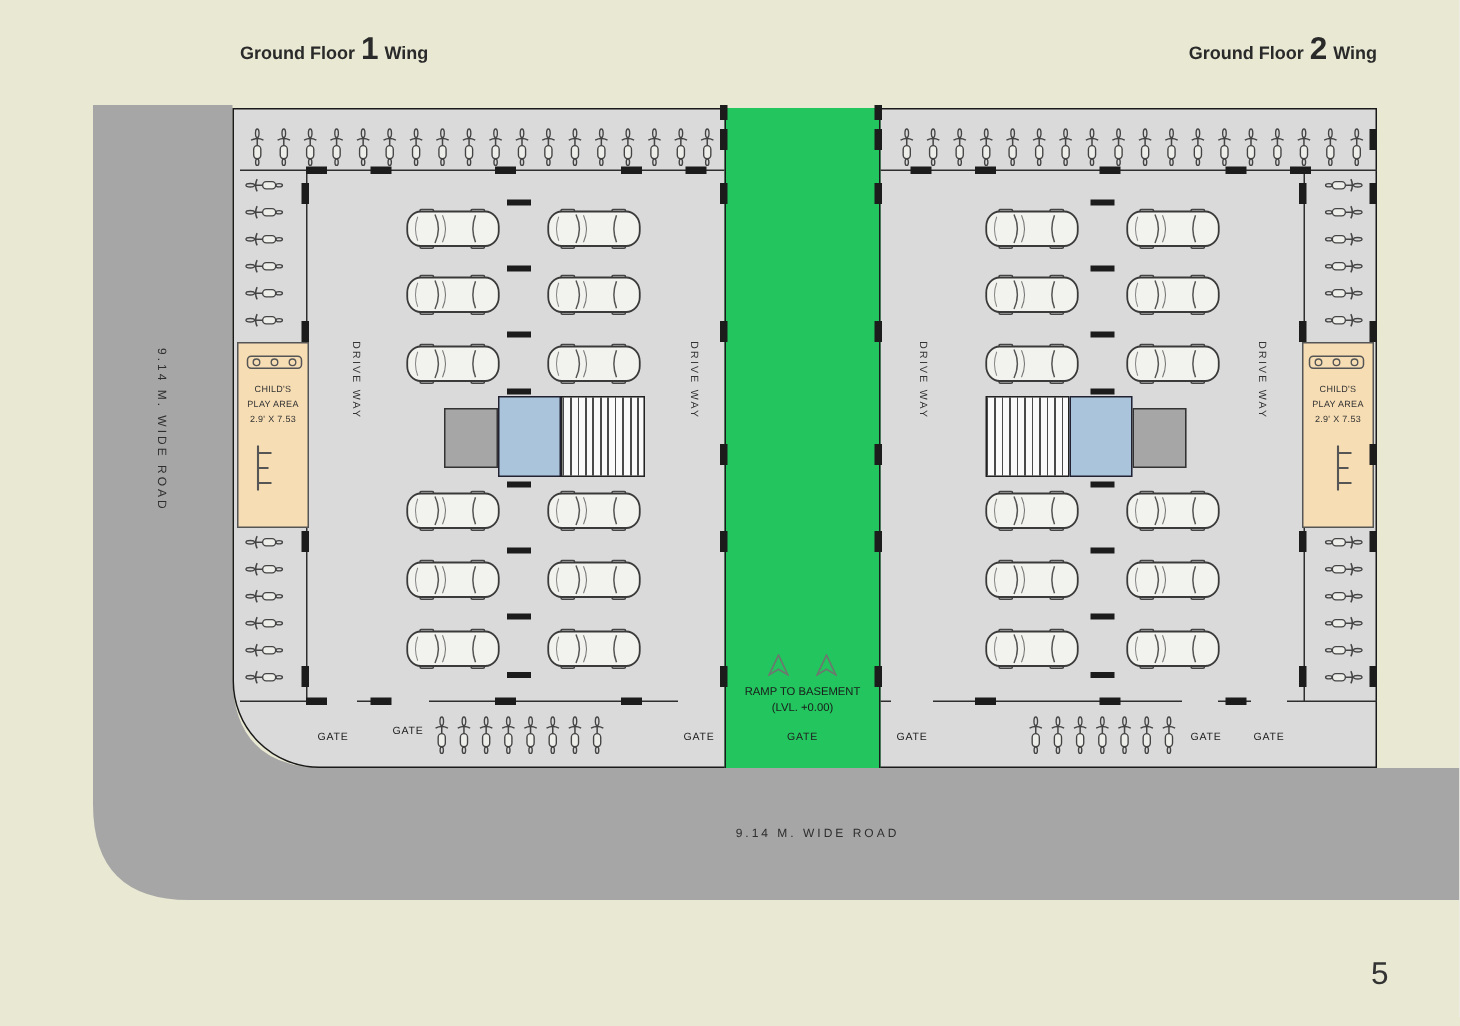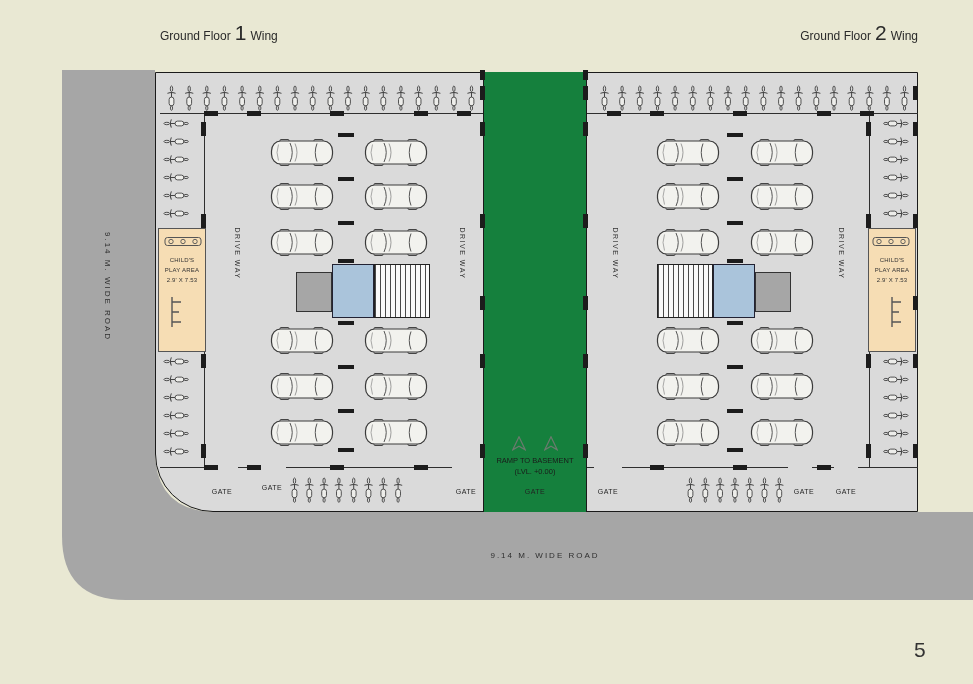--- a/index.html
+++ b/index.html
@@ -2,37 +2,37 @@
 <html><head>
 <meta charset="utf-8">
 <style>
   *{margin:0;padding:0;box-sizing:border-box}
   html,body{width:973px;height:684px}
   #canvas{position:relative;width:973px;height:684px;background:#e9e8d3;
           font-family:"Liberation Sans","DejaVu Sans",sans-serif;overflow:hidden}
   .abs{position:absolute}
   #plan{left:155px;top:72px;width:763px;height:440px;background:#dadada;
         border:1.5px solid #1a1a1a;border-bottom-left-radius:58px}
-  #ramp{left:483px;top:72px;width:104px;height:440px;background:#15803d;
+  #ramp{left:483px;top:72px;width:104px;height:440px;background:#22c55e;
         border-left:1.5px solid #1a1a1a;border-right:1.5px solid #1a1a1a}
   .play{width:48px;height:124px;background:#f6ddb4;border:1px solid #555}
   .play-text{position:absolute;top:26px;left:0;width:100%;text-align:center;
              font-size:6px;line-height:1.7;color:#333;letter-spacing:.2px}
   .duct{width:36px;height:40px;background:#a6a6a6;border:1px solid #333}
   .lift{width:42px;height:54px;background:#aac4db;border:1px solid #223}
   .stair{width:56px;height:54px;border:1px solid #222;
          background:repeating-linear-gradient(90deg,#4a4a4a 0,#4a4a4a 1px,#fafafa 1px,#fafafa 5px)}
   .dw{width:60px;text-align:center;transform:rotate(90deg);font-size:7px;
       letter-spacing:1.5px;color:#333;white-space:nowrap}
   .gate{width:30px;text-align:center;font-size:7px;color:#222;letter-spacing:.5px}
   .ramp-text{position:absolute;left:0;top:383px;width:100%;text-align:center;
              font-size:7.5px;line-height:1.5;color:#1a1a1a}
   .ramp-gate{position:absolute;left:0;top:416px;width:100%;text-align:center;
              font-size:7px;color:#222;letter-spacing:.5px}
-  .title{display:flex;align-items:baseline;gap:4px;color:#2a2a2a;font-weight:normal}
+  .title{display:flex;align-items:baseline;gap:4px;color:#2a2a2a;font-weight:bold}
   .t-sm{font-size:12px}
   .t-lg{font-size:21px;line-height:1}
   .road-label-v{transform:rotate(90deg);transform-origin:0 0;font-size:8px;
                 letter-spacing:2px;color:#2e2e2e;white-space:nowrap}
   .road-label-h{width:200px;text-align:center;font-size:8px;letter-spacing:2px;color:#2e2e2e}
   #page-num{font-size:21px;color:#333}
   #icon-overlay{left:0;top:0;pointer-events:none}
 </style>
 </head>
 <body>

